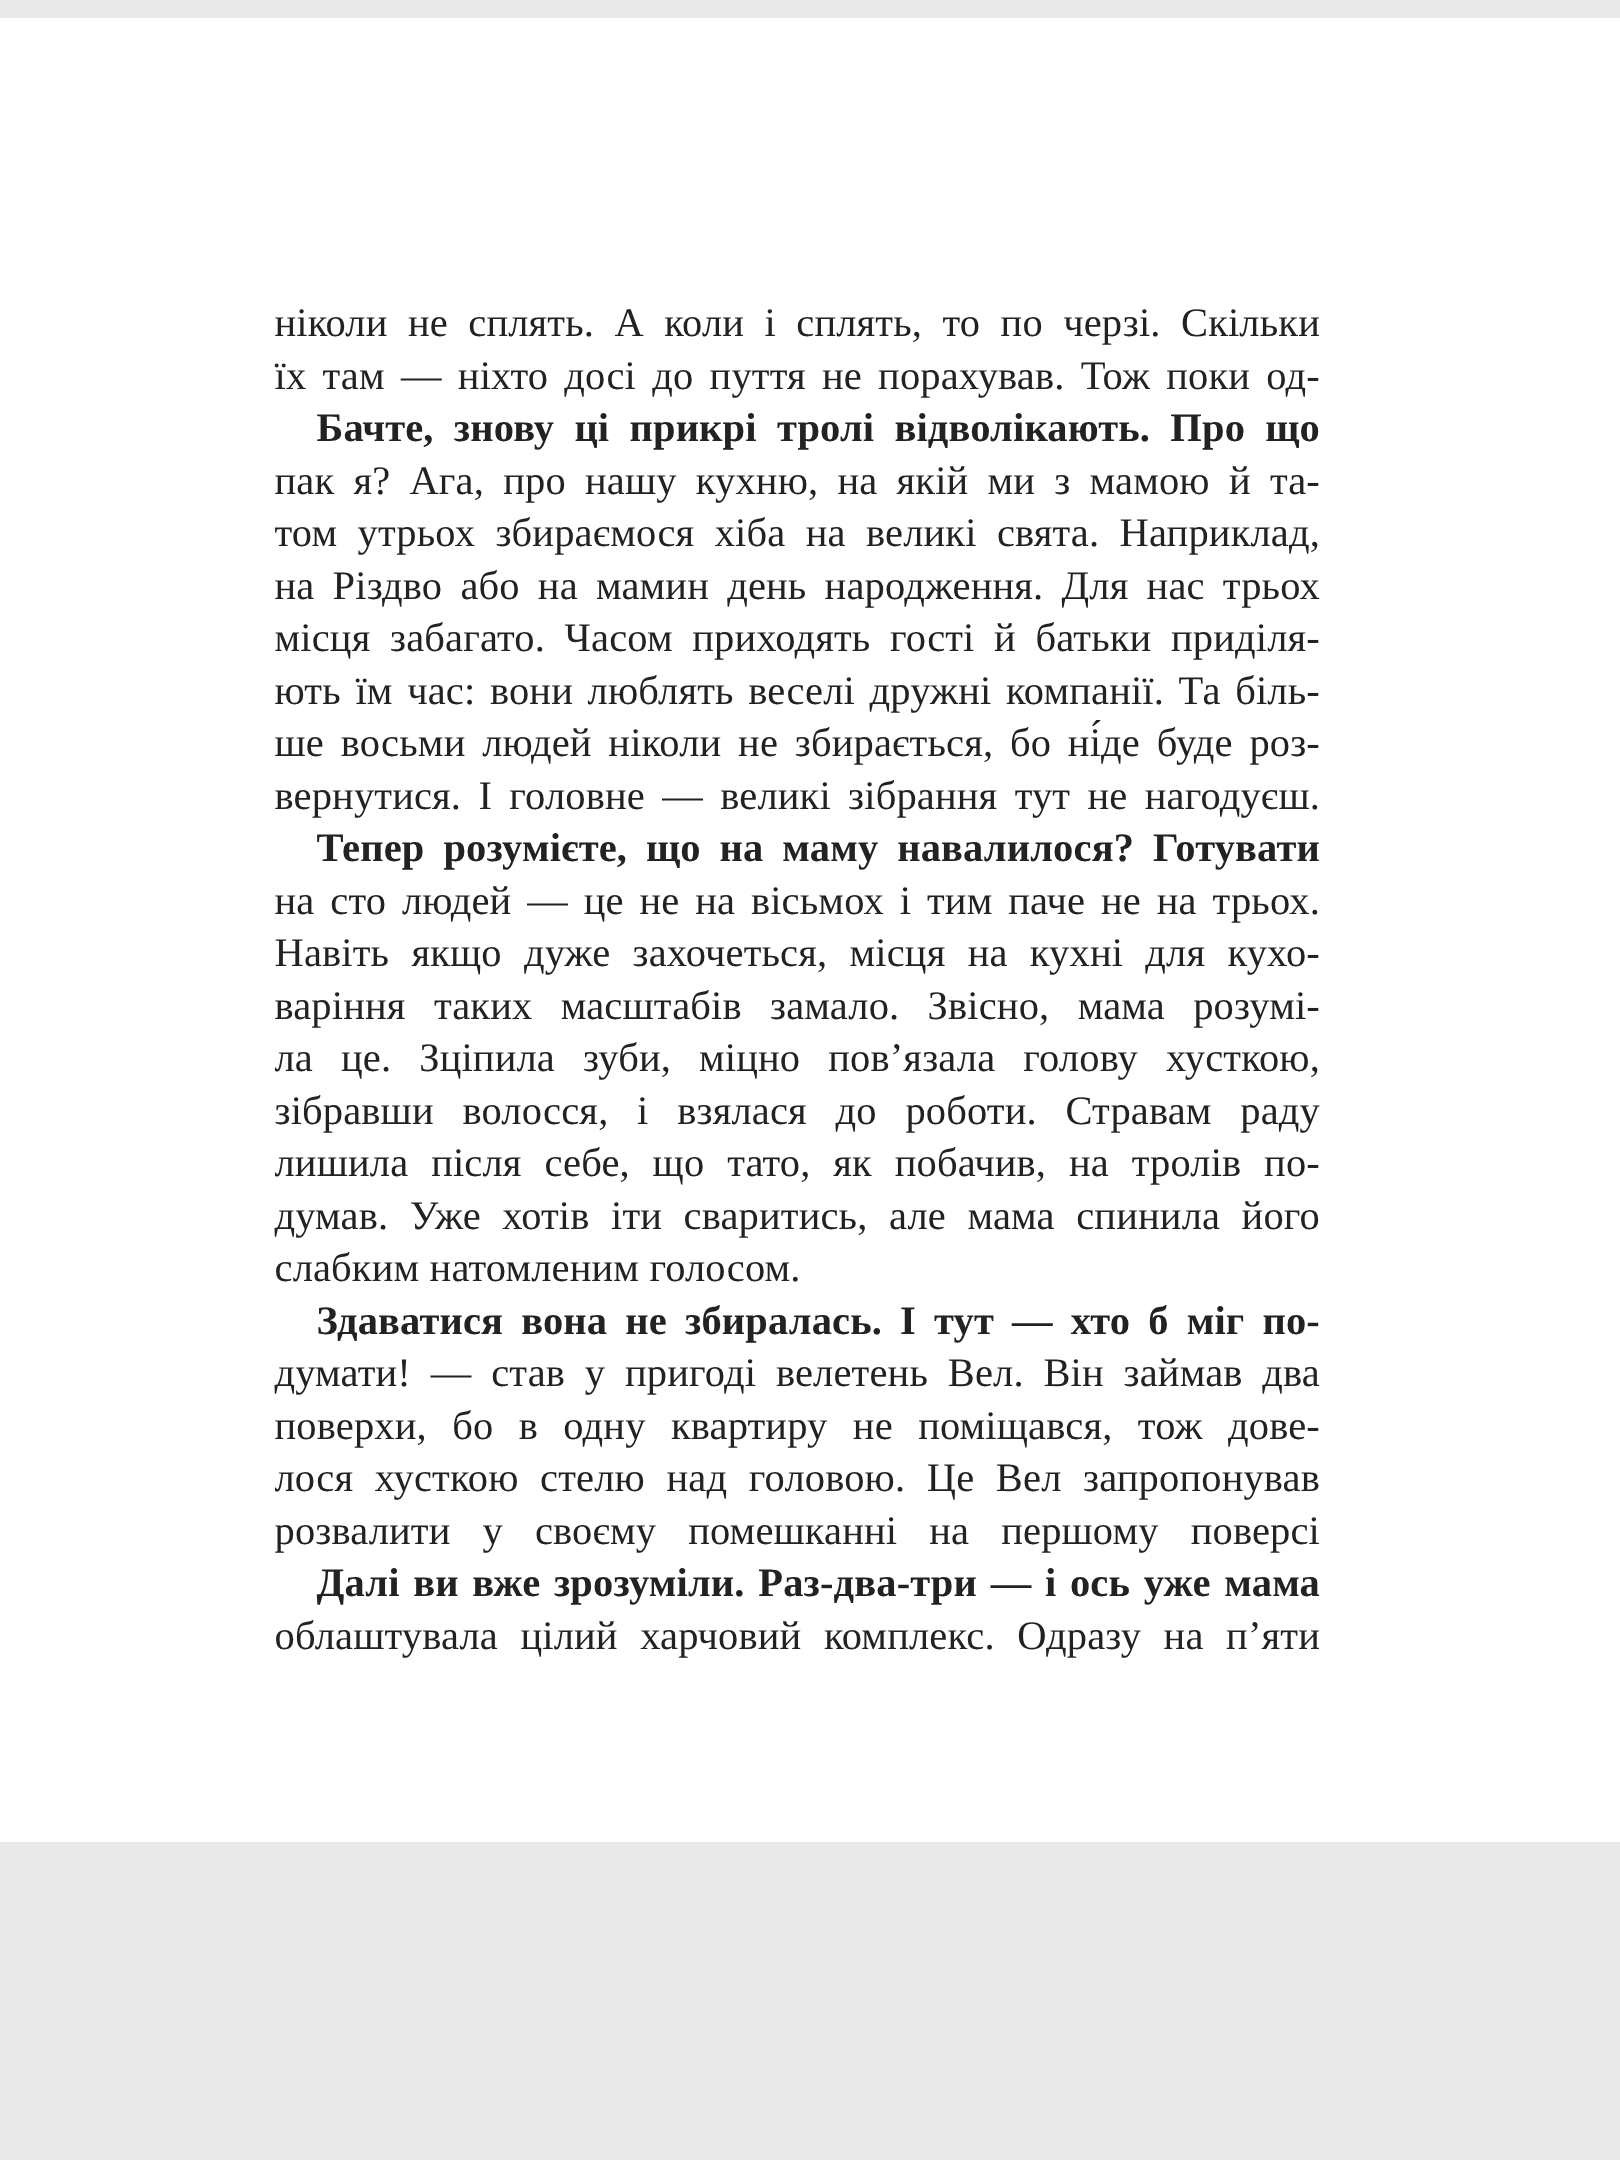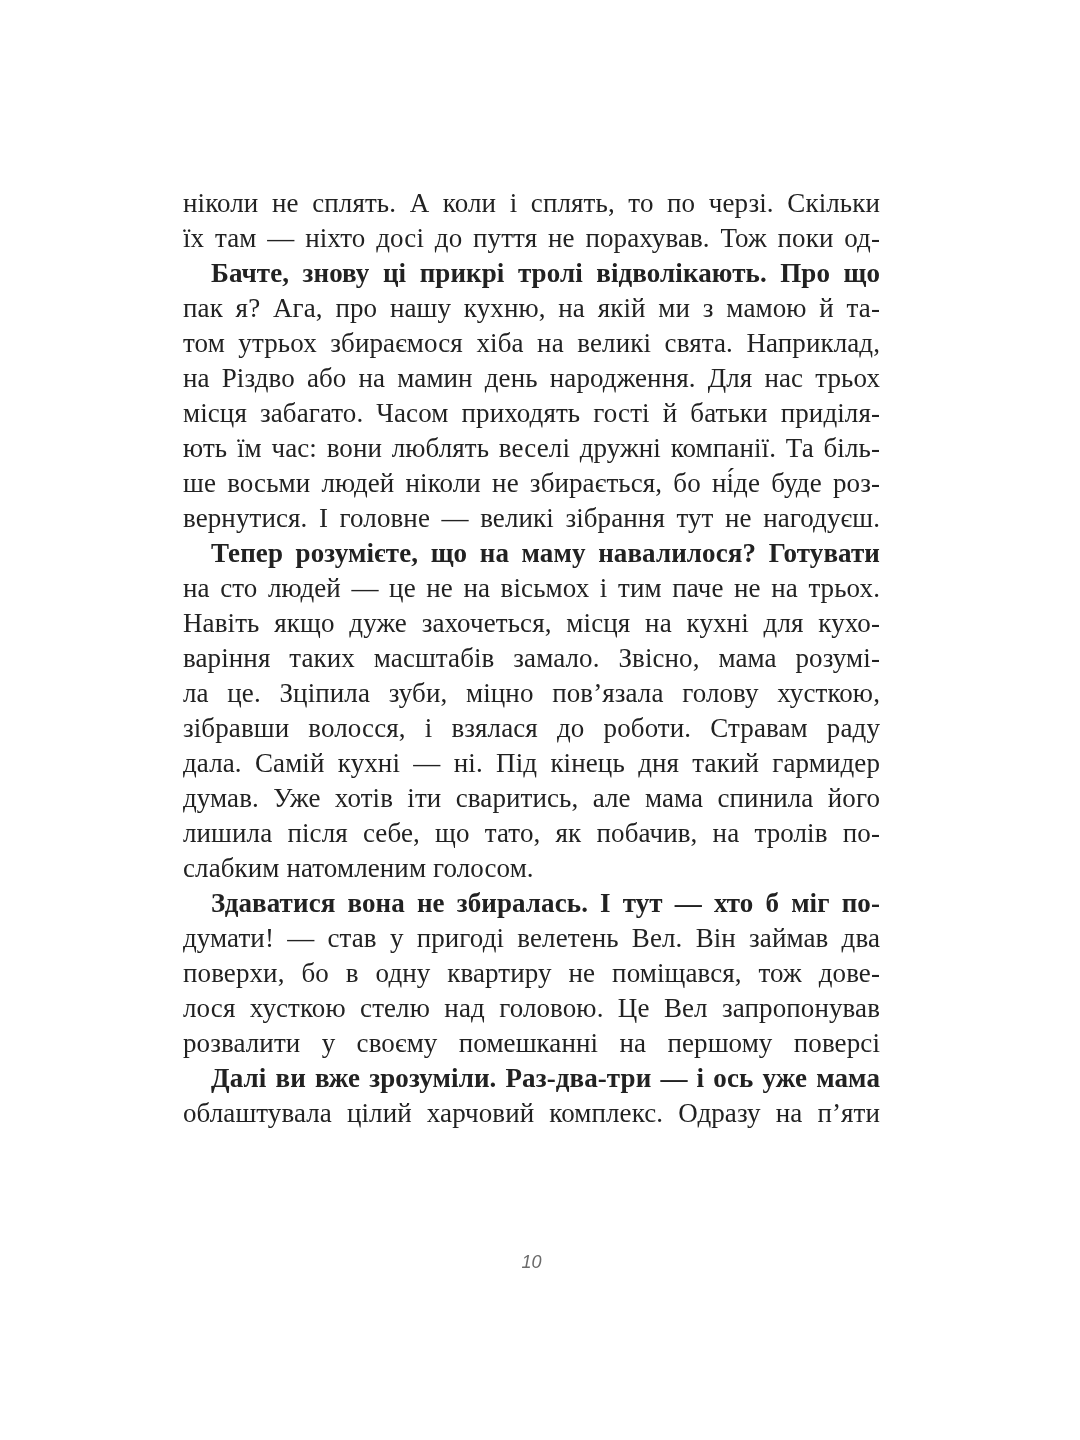--- a/index.html
+++ b/index.html
@@ -3,22 +3,22 @@
 <meta charset="utf-8">
 <style>
   html, body {
     margin: 0;
     padding: 0;
     background: #e9e9e9;
   }
   .page {
     position: relative;
     width: 1080px;
-    height: 1440px;
-    margin: 0 auto;
+    height: 1216px;
+    margin: 12px auto;
     background: #ffffff;
     overflow: hidden;
     font-family: "Liberation Serif", "DejaVu Serif", serif;
   }
   .text-block {
     position: absolute;
     left: 183px;
     top: 186px;
     width: 697px;
     font-size: 27px;
@@ -68,23 +68,22 @@
         <div class="line">ше восьми людей ніколи не збирається, бо ні́де буде роз-</div>
         <div class="line">вернутися. І головне — великі зібрання тут не нагодуєш.</div>
       </div>
       <div class="para indent">
         <div class="line">Тепер розумієте, що на маму навалилося? Готувати</div>
         <div class="line">на сто людей — це не на вісьмох і тим паче не на трьох.</div>
         <div class="line">Навіть якщо дуже захочеться, місця на кухні для кухо-</div>
         <div class="line">варіння таких масштабів замало. Звісно, мама розумі-</div>
         <div class="line">ла це. Зціпила зуби, міцно пов’язала голову хусткою,</div>
         <div class="line">зібравши волосся, і взялася до роботи. Стравам раду</div>
-        <div class="line">дала. Самій кухні — ні. Під кінець дня такий гармидер</div>
+        <div class="line">лишила після себе, що тато, як побачив, на тролів по-</div>
         <div class="line">думав. Уже хотів іти сваритись, але мама спинила його</div>
-        <div class="line">лишила після себе, що тато, як побачив, на тролів по-</div>
         <div class="line endline">слабким натомленим голосом.</div>
       </div>
       <div class="para indent">
         <div class="line">Здаватися вона не збиралась. І тут — хто б міг по-</div>
         <div class="line">думати! — став у пригоді велетень Вел. Він займав два</div>
         <div class="line">поверхи, бо в одну квартиру не поміщався, тож дове-</div>
         <div class="line">лося хусткою стелю над головою. Це Вел запропонував</div>
         <div class="line">розвалити у своєму помешканні на першому поверсі</div>
       </div>
       <div class="para indent">

